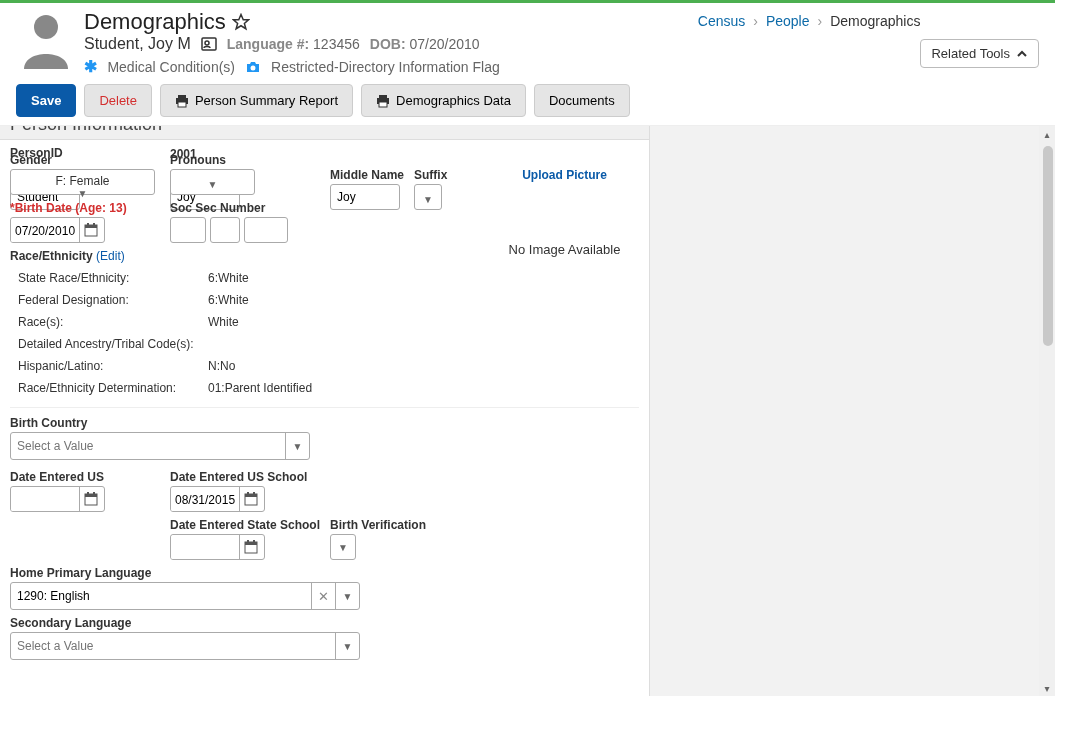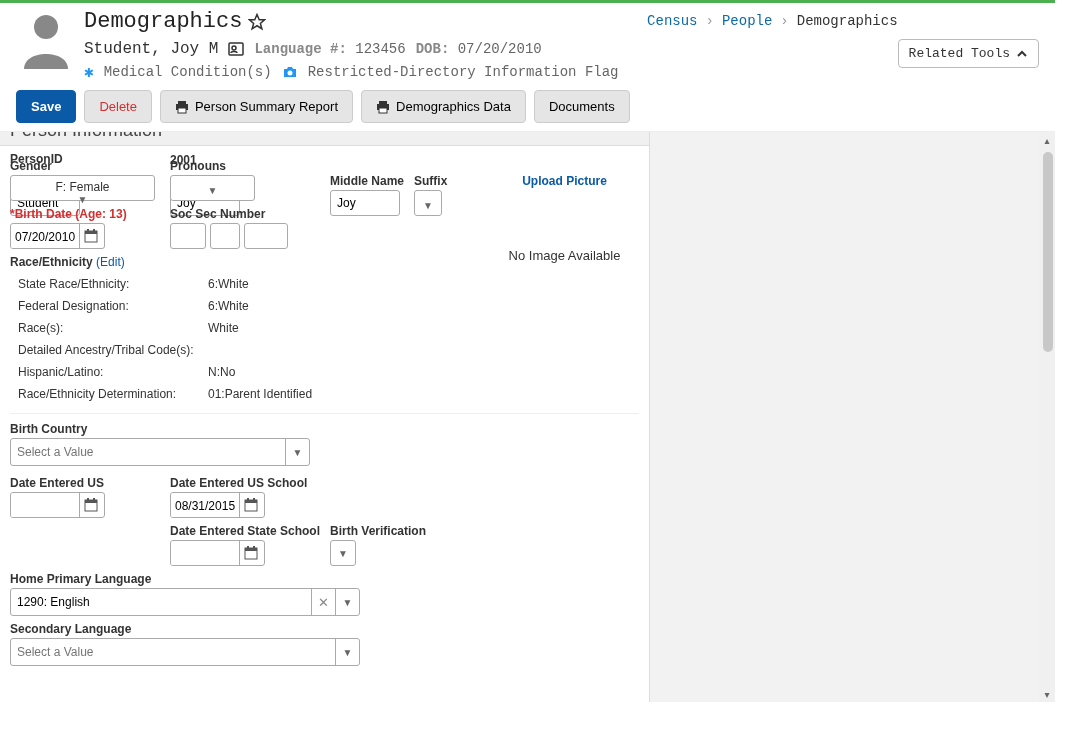--- a/index.html
+++ b/index.html
@@ -15,21 +15,20 @@
     width: 1055px;
     margin: 0;
     border-top: 3px solid #4caf50;
     background: #fff;
     position: relative;
   }
   .header-row1 {
     display: flex;
     align-items: flex-start;
     padding: 6px 16px 0 16px;
-    font-family: Liberation Mono, monospace;
   }
   .avatar {
     width: 60px; height: 60px;
     flex-shrink: 0;
     margin-right: 8px;
     fill: #888;
   }
   .title-area { flex-grow: 1; }
   .title-line {
     display: flex;
@@ -54,21 +53,20 @@
     color: #555;
     padding-top: 4px;
   }
   .crumbs a { color: #0d6aa8; text-decoration: none; cursor: pointer;}
   .crumbs .sep { color: #999; }
   .crumbs .current { color: #333; }
   .student-line {
     display: flex;
     align-items: center;
     gap: 10px;
-    margin-top: 6px;
     font-size: 14px;
     color: #555;
   }
   .student-line .name { color: #333; font-weight: 400; font-size: 16px; }
   .id-badge {
     width:16px;height:16px;stroke:#333;fill:none;
   }
   .student-line .label { color: #888; font-weight: 700;}
   .student-line .val { color: #666; }
   .flags-line {

